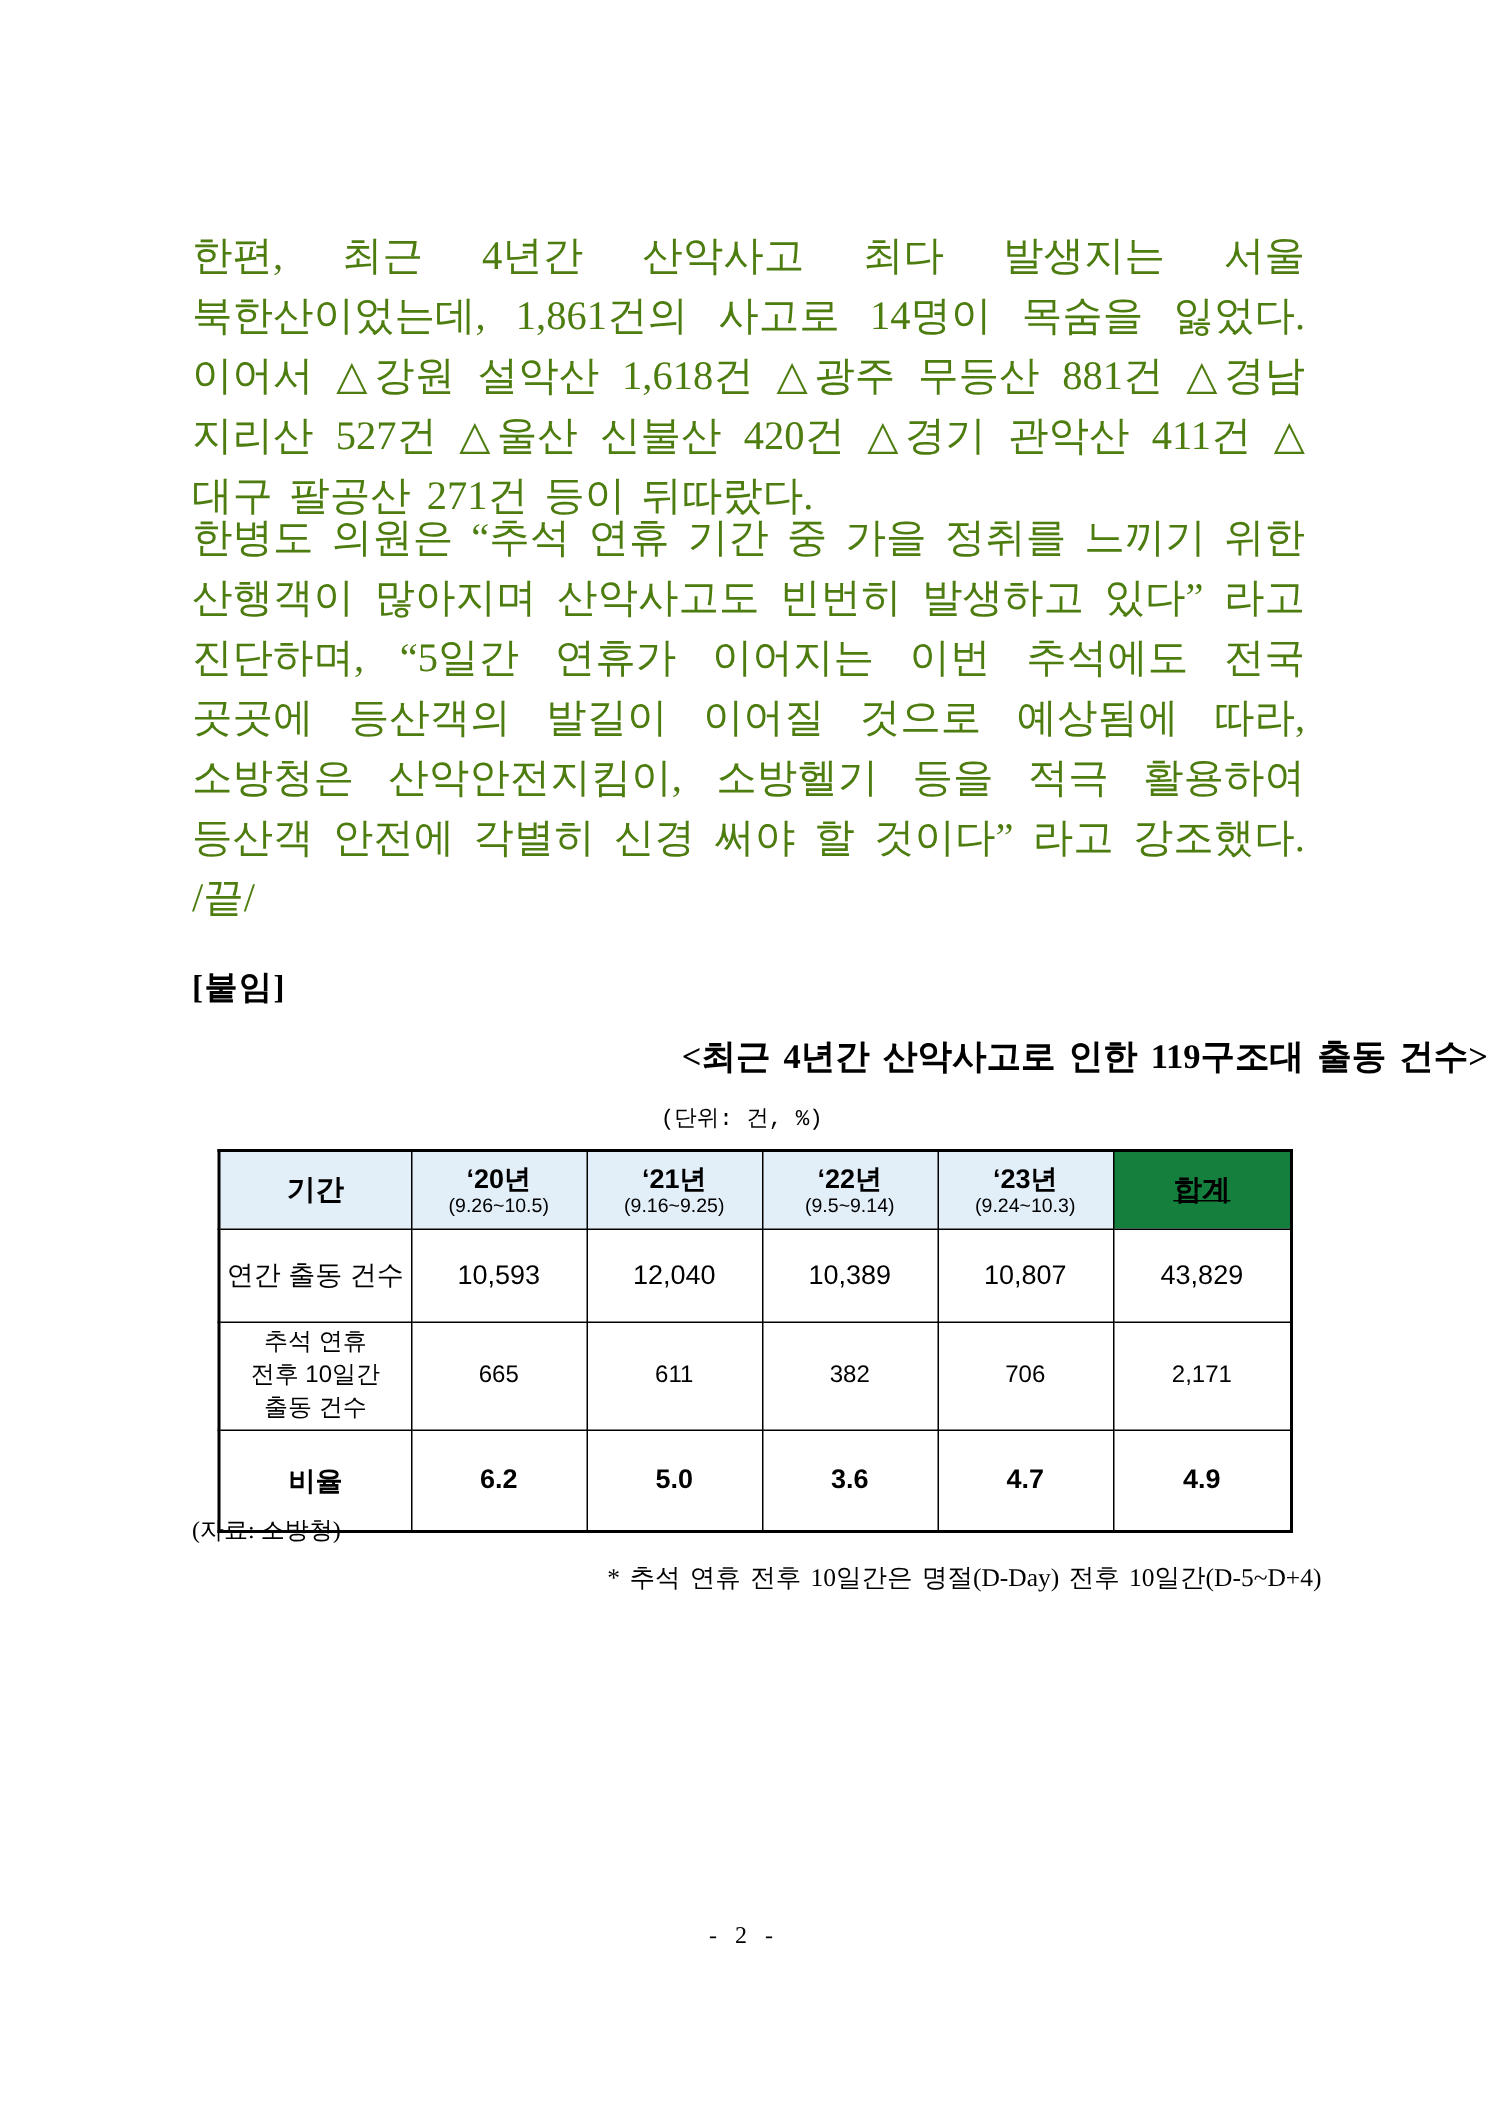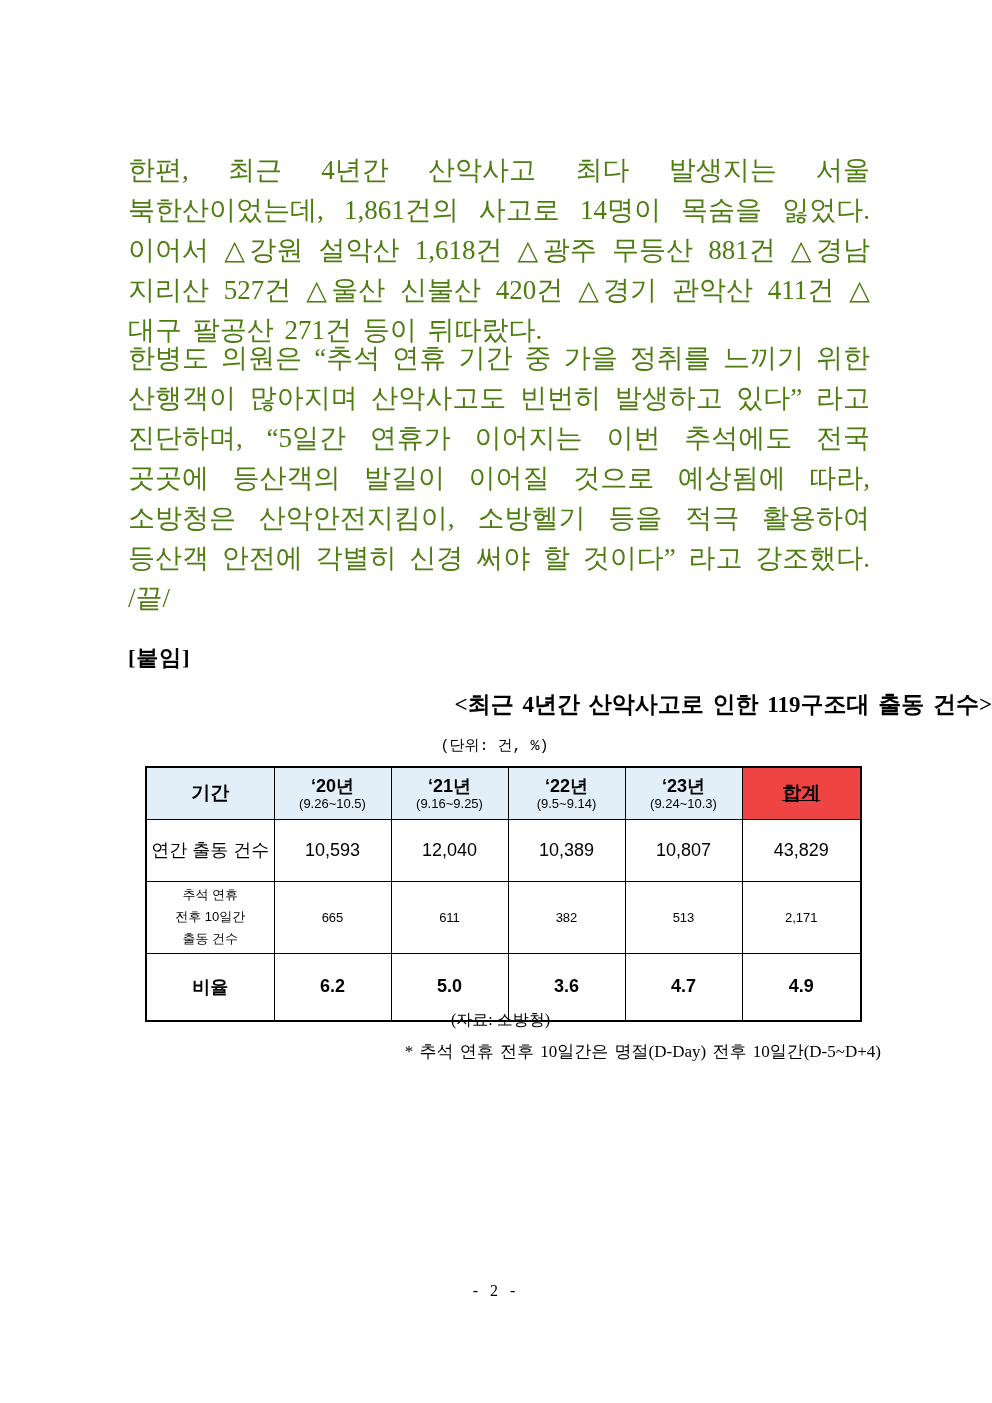--- a/index.html
+++ b/index.html
@@ -71,30 +71,30 @@
     vertical-align: middle;
     padding: 2px 4px;
   }
   col.c-label { width: 128px; }
   col.c-year  { width: 117px; }
   col.c-total { width: 119px; }
   thead th { background: #e2eef8; height: 52px; font-size: 19px; font-weight: bold; }
   thead .yr  { font-size: 18px; font-weight: bold; line-height: 20px; }
   thead .rng { font-size: 13px; font-weight: normal; line-height: 15px; }
   tr.row-annual  td { height: 62px; font-size: 18px; }
-  tr.row-holiday td { height: 72px; font-size: 13px; margin-top: 32px; }
+  tr.row-holiday td { height: 72px; font-size: 16px; margin-top: 32px; }
   tr.row-ratio   td { height: 68px; font-size: 18px; font-weight: bold; }
   td.row-label { font-size: 17px; white-space: pre-line; line-height: 22px; }
   tr.row-ratio td.row-label { font-size: 18px; font-weight: bold; }
   .source-note {
     position: absolute;
     left: 128px;
     top: 1010px;
     width: 745px;
-    text-align: center;
+    text-align: left;
     font-size: 16px;
   }
   .footnote {
     position: absolute;
     left: 128px;
     top: 1040px;
     width: 753px;
     text-align: right;
     font-size: 17px;
     word-spacing: 2px;
@@ -145,40 +145,40 @@
           <div class="rng">(9.16~9.25)</div>
         </th>
         <th style="background: rgb(226, 238, 248);">
           <div class="yr">‘22년</div>
           <div class="rng">(9.5~9.14)</div>
         </th>
         <th style="background: rgb(226, 238, 248);">
           <div class="yr">‘23년</div>
           <div class="rng">(9.24~10.3)</div>
         </th>
-        <th style="background: #ef4444; text-decoration: underline;">합계</th>
+        <th style="background: #15803d; text-decoration: underline;">합계</th>
       </tr>
     </thead>
     <tbody>
       <tr class="row-annual">
         <td class="row-label">연간 출동 건수</td>
         <td>10,593</td>
         <td>12,040</td>
         <td>10,389</td>
         <td>10,807</td>
         <td>43,829</td>
       </tr>
       <tr class="row-holiday">
         <td class="row-label">추석 연휴
 전후 10일간
 출동 건수</td>
         <td>665</td>
         <td>611</td>
         <td>382</td>
-        <td>513</td>
+        <td>706</td>
         <td>2,171</td>
       </tr>
       <tr class="row-ratio">
         <td class="row-label">비율</td>
         <td>6.2</td>
         <td>5.0</td>
         <td>3.6</td>
         <td>4.7</td>
         <td>4.9</td>
       </tr>

